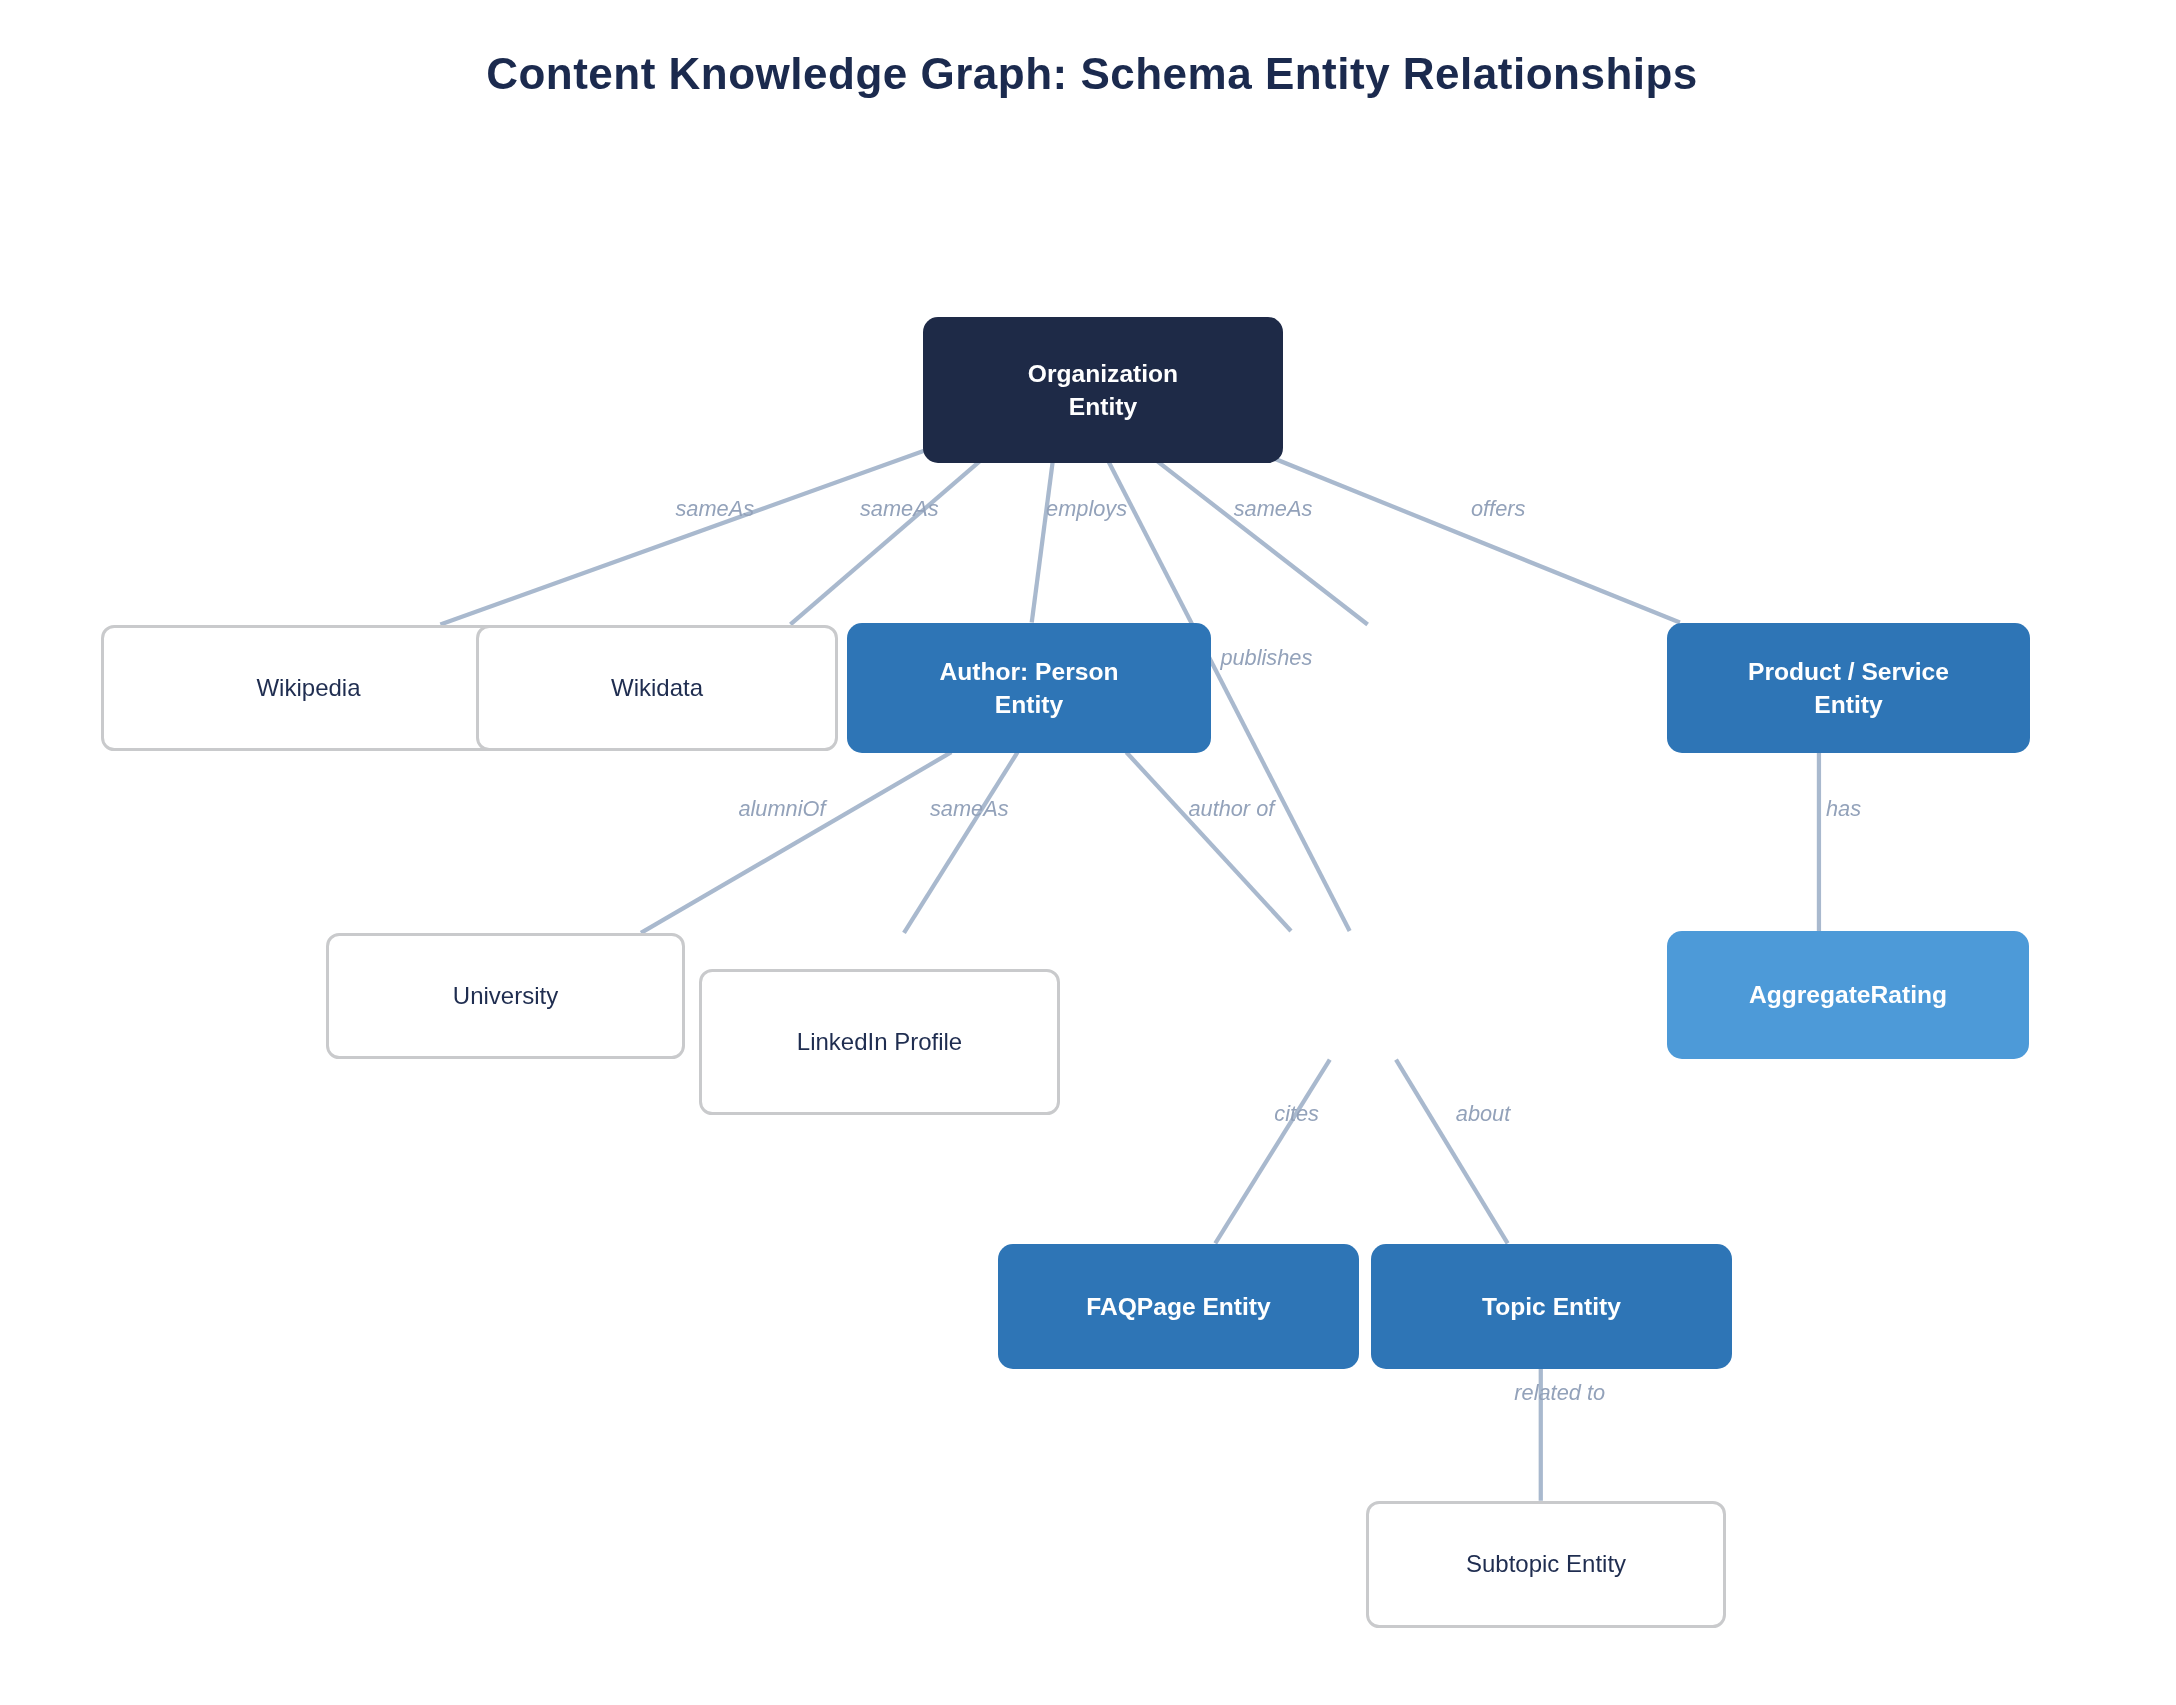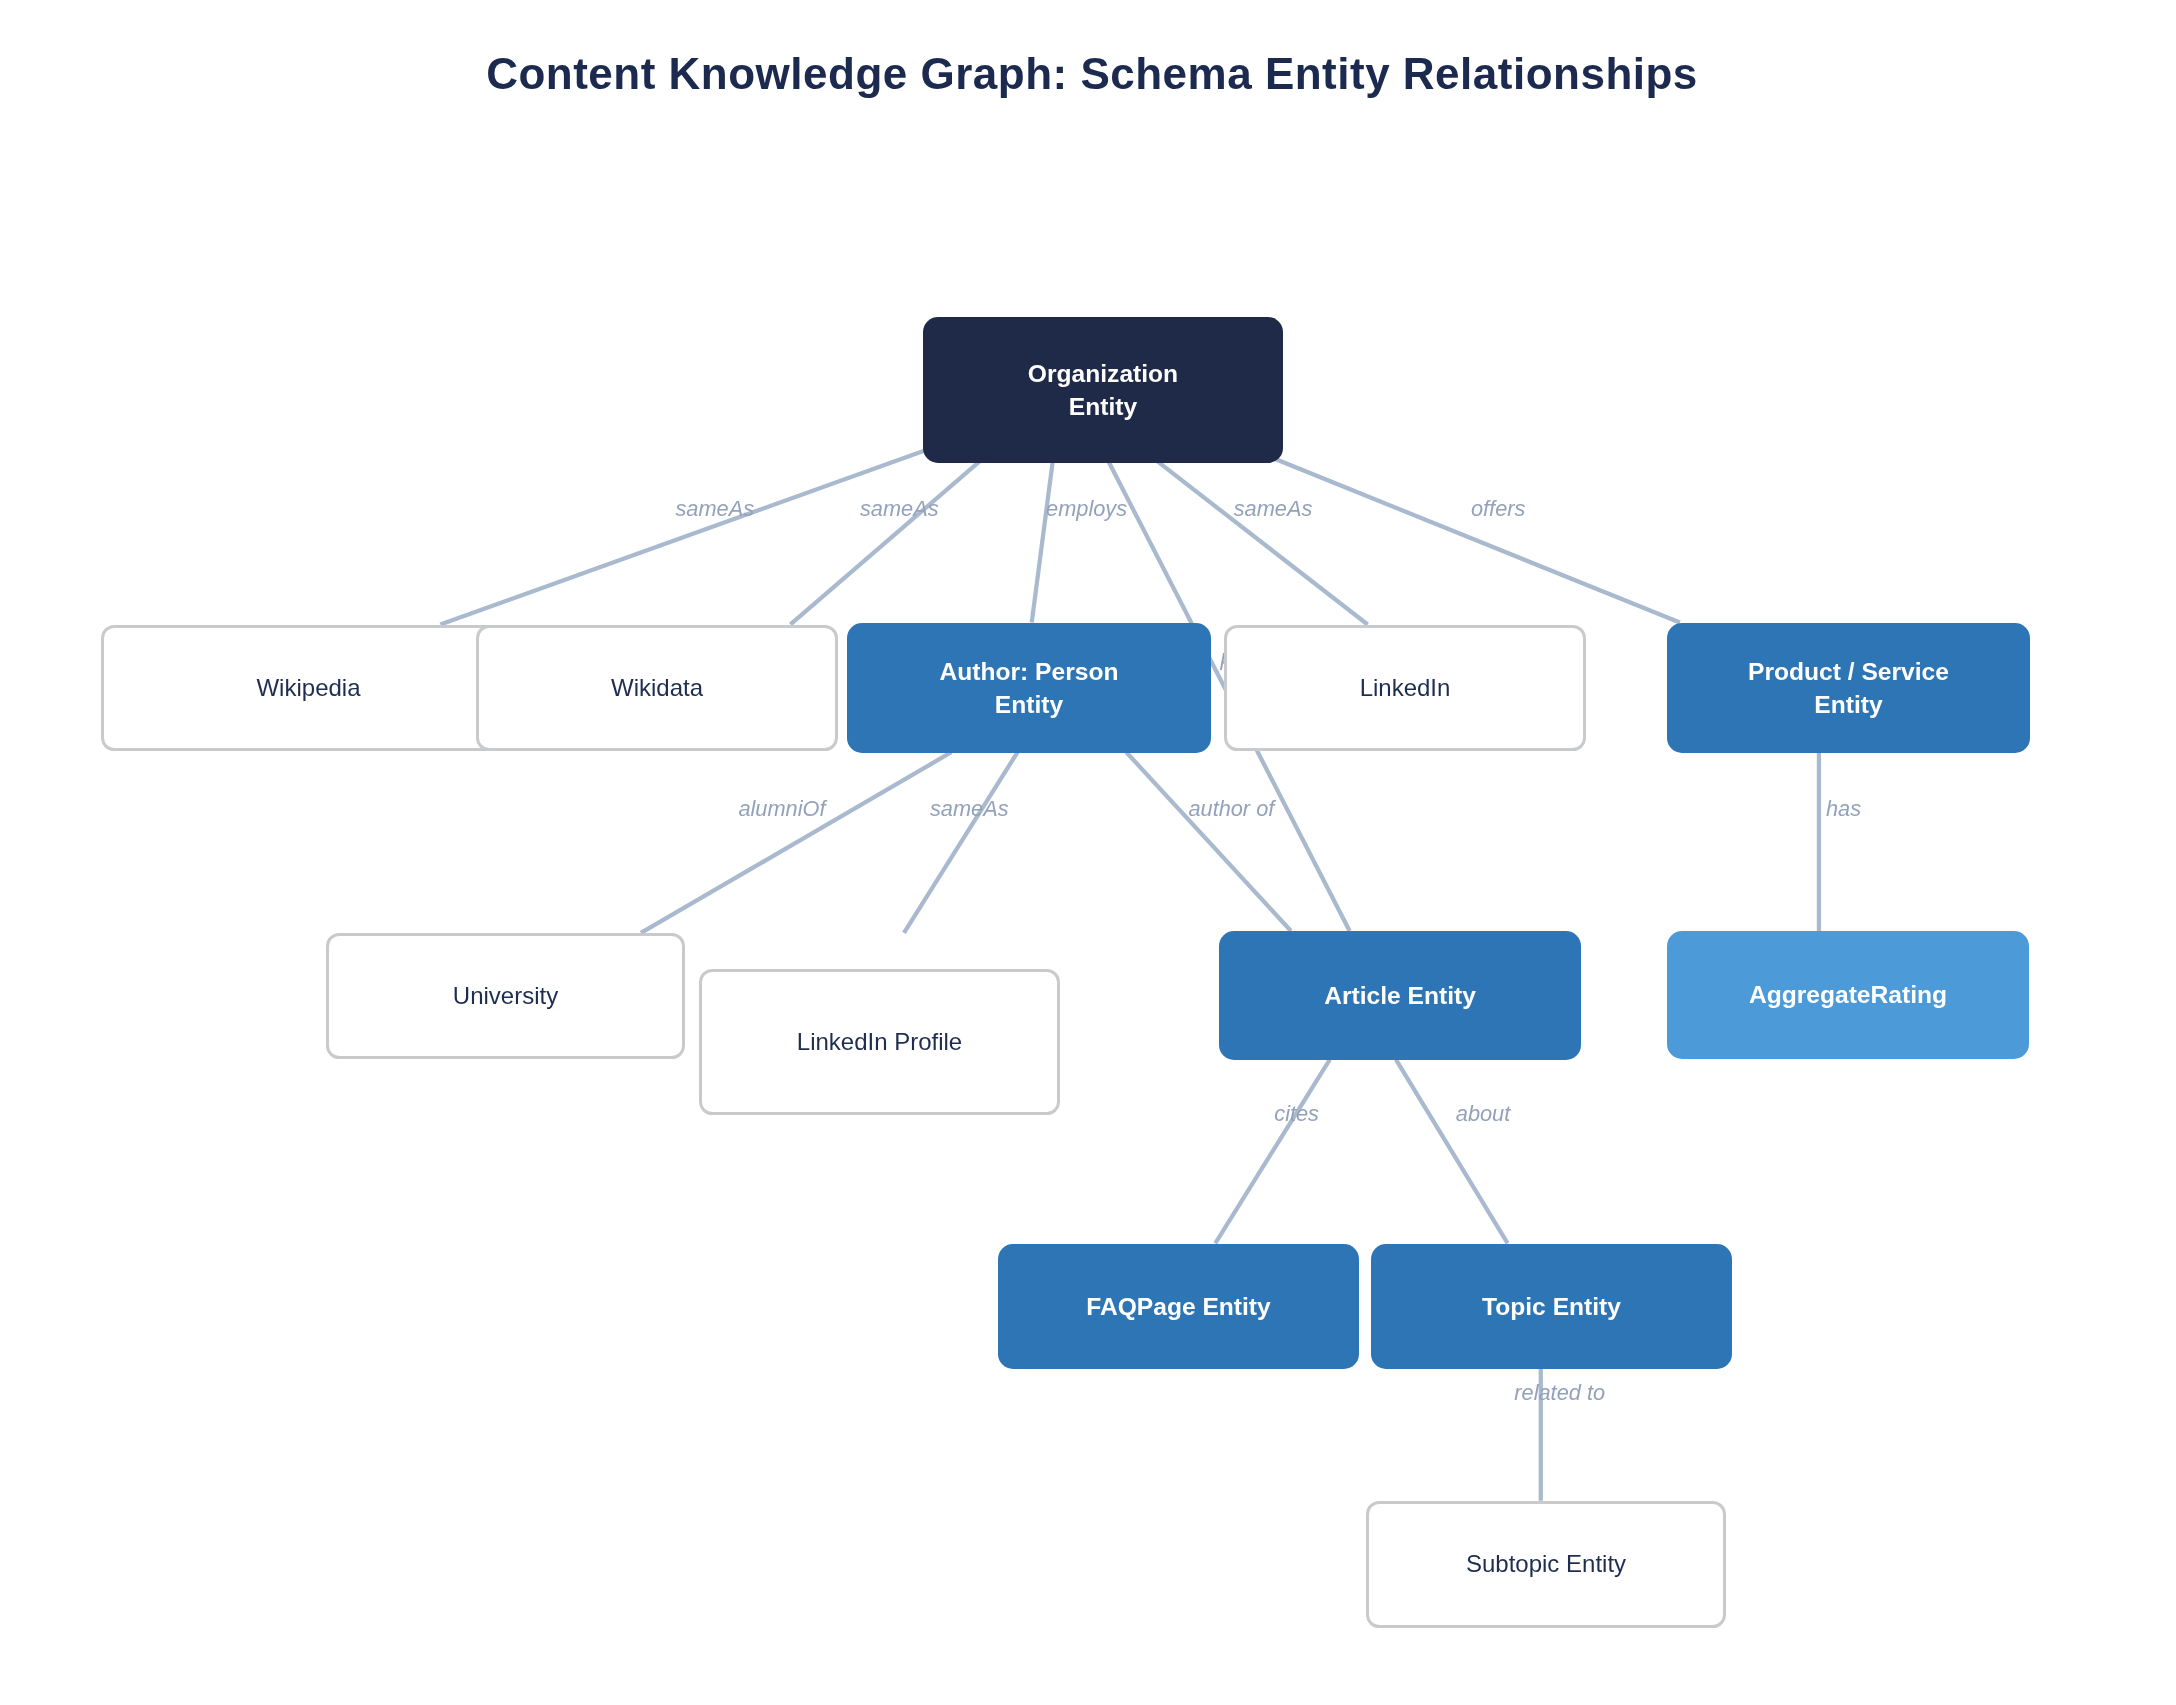--- a/index.html
+++ b/index.html
@@ -123,27 +123,25 @@
     <text class="edge-label" x="1648" y="1480">related to</text>
   </svg>
 
   <div class="node dark" style="left:923px;  top:317px;  width:360px; height:146px;">Organization
 Entity</div>
 
   <div class="node white" style="left:101px;  top:625px;  width:415px; height:126px;">Wikipedia</div>
   <div class="node white" style="left:476px;  top:625px;  width:362px; height:126px;">Wikidata</div>
   <div class="node blue" style="left:847px;  top:623px;  width:364px; height:130px;">Author: Person
 Entity</div>
-  <div class="node white" style="left:1224px; top:625px;  width:362px; height:126px;">LinkedIn</div>
   <div class="node blue" style="left:1667px; top:623px;  width:363px; height:130px;">Product / Service
 Entity</div>
 
   <div class="node white" style="left:326px;  top:933px;  width:359px; height:126px;">University</div>
   <div class="node white" style="left:699px;  top:933px;  width:361px; height:146px;margin-top:36px;">LinkedIn Profile</div>
-  <div class="node blue" style="left:1219px; top:931px;  width:362px; height:129px;">Article Entity</div>
   <div class="node lightblue" style="left:1667px; top:931px;  width:362px; height:128px;">AggregateRating</div>
 
   <div class="node blue" style="left:998px; top:1244px; width:361px; height:125px;">FAQPage Entity</div>
   <div class="node blue" style="left:1371px; top:1244px; width:361px; height:125px;">Topic Entity</div>
 
   <div class="node white" style="left:1366px; top:1501px; width:360px; height:127px;">Subtopic Entity</div>
 
 </div>
 
 

